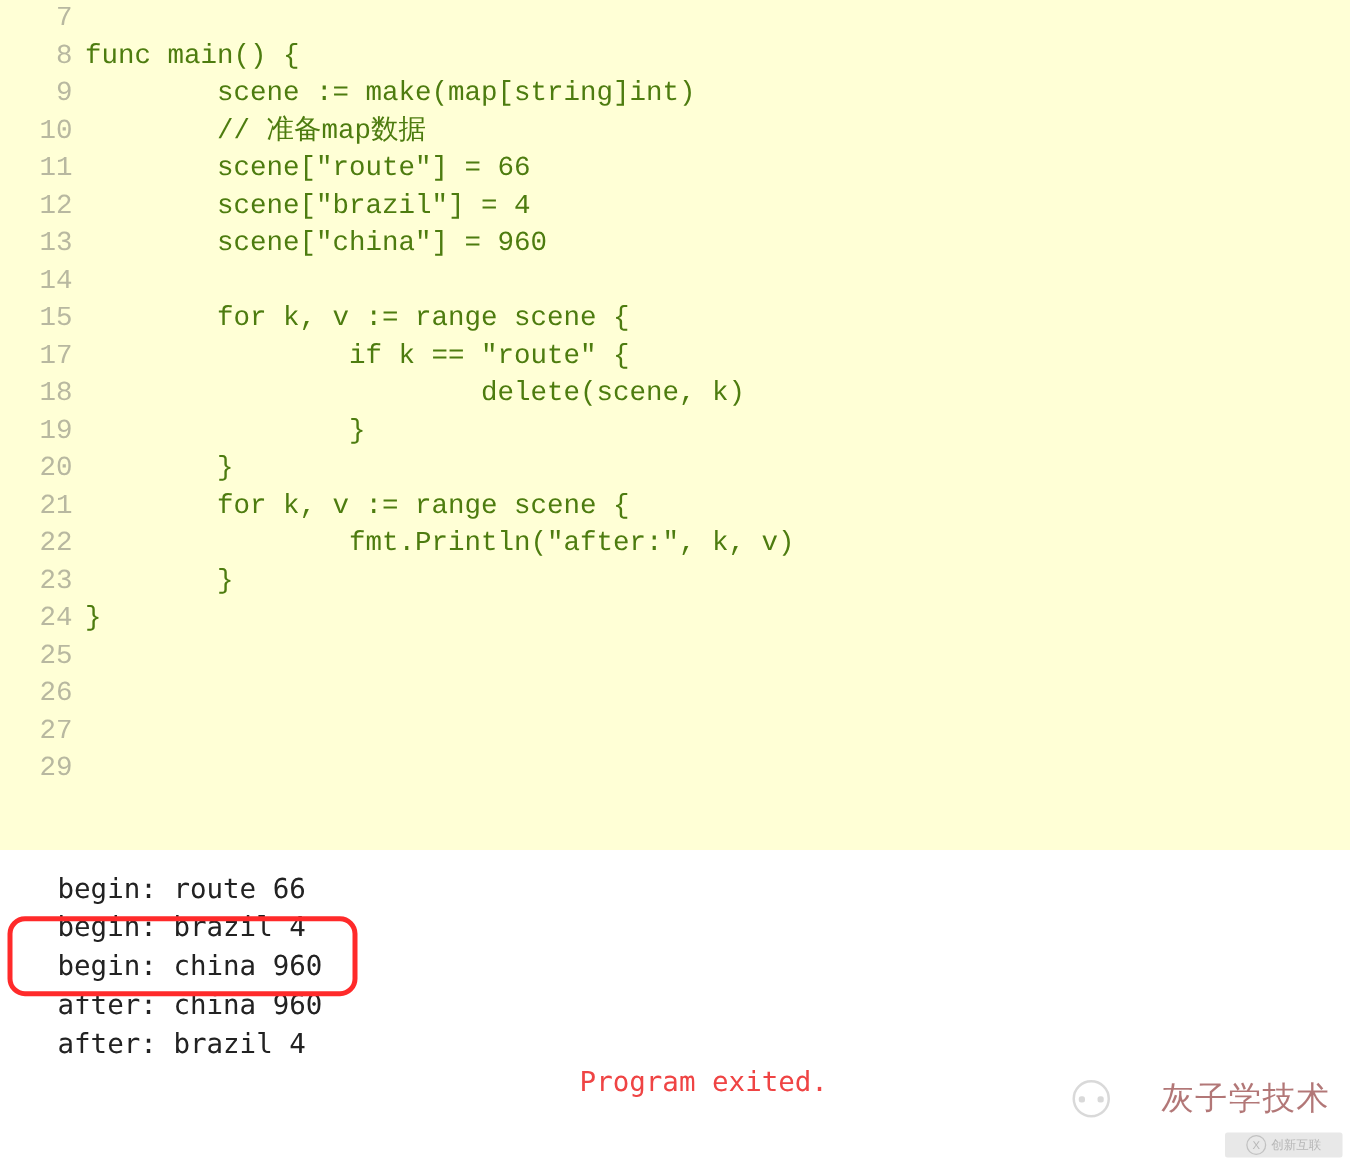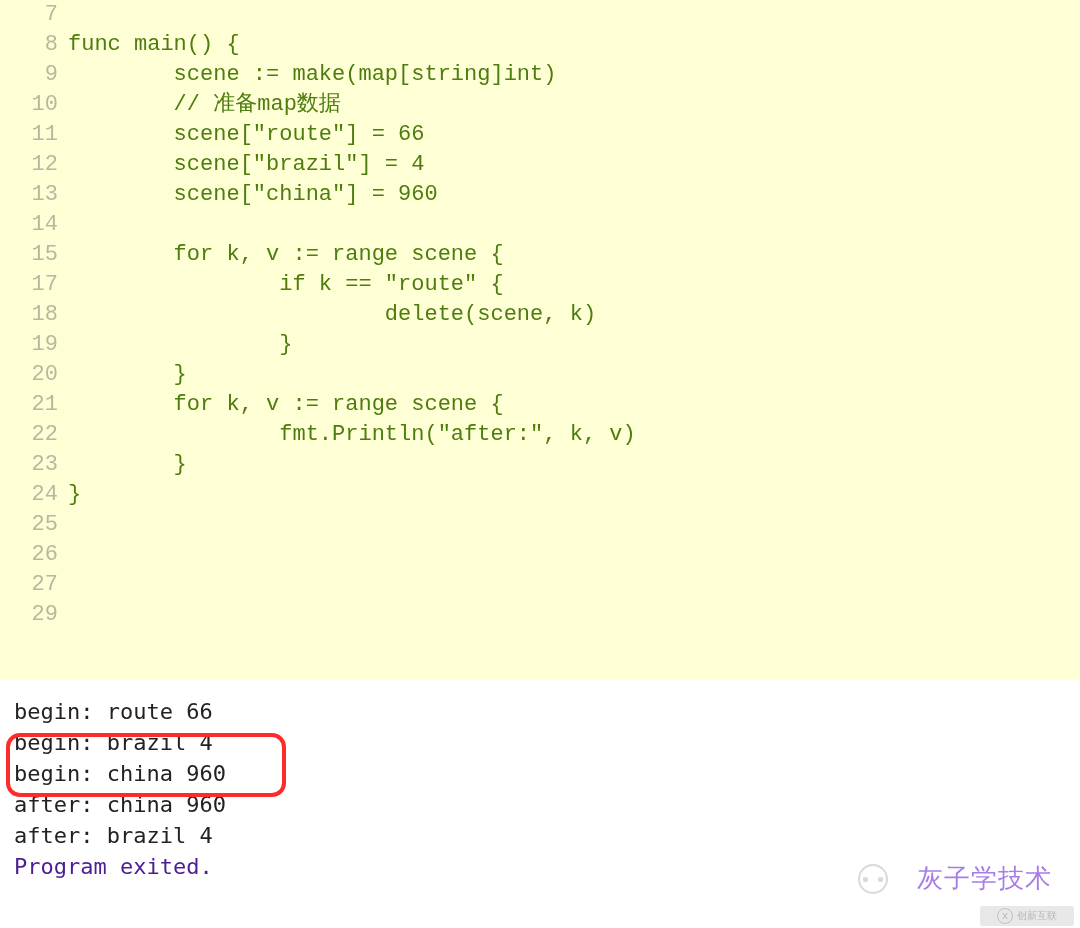--- a/index.html
+++ b/index.html
@@ -37,22 +37,22 @@
   }
 
   .output {
     padding: 16px 0 0 14px;
     background: #fff;
     font-family: "Menlo", "Consolas", monospace;
     font-size: 22px;
     line-height: 31px;
     color: #222;
   }
-  .output .muted { color: #4c1d95; }
-  .output .line-out { white-space: pre; }
+  .output .muted { color: #ef4444; text-align: center; }
+  .output .line-out { white-space: pre; margin-left: 32px; }
 
   .rounded-box {
     position: absolute;
     border: 4px solid #ff2a2a;
     border-radius: 14px;
     pointer-events: none;
   }
 
   .wm-coin {
     position: absolute;
@@ -67,23 +67,23 @@
   .wm-coin::before, .wm-coin::after {
     content: "";
     position: absolute;
     background: #bbb;
     border-radius: 2px;
   }
   .wm-coin::before { width: 5px; height: 5px; left: 3px;  top: 11px; }
   .wm-coin::after  { width: 5px; height: 5px; right: 3px; top: 11px; }
   .wm-text {
     position: absolute;
-    right: 28px;
+    right: 16px;
     bottom: 32px;
-    color: #6d28d9;
+    color: #7f1d1d;
     font-family: sans-serif;
     font-size: 26px;
     opacity: .6;
     letter-spacing: 1px;
   }
   .wm-logo {
     position: absolute;
     right: 6px;
     bottom: 2px;
     width: 94px;

